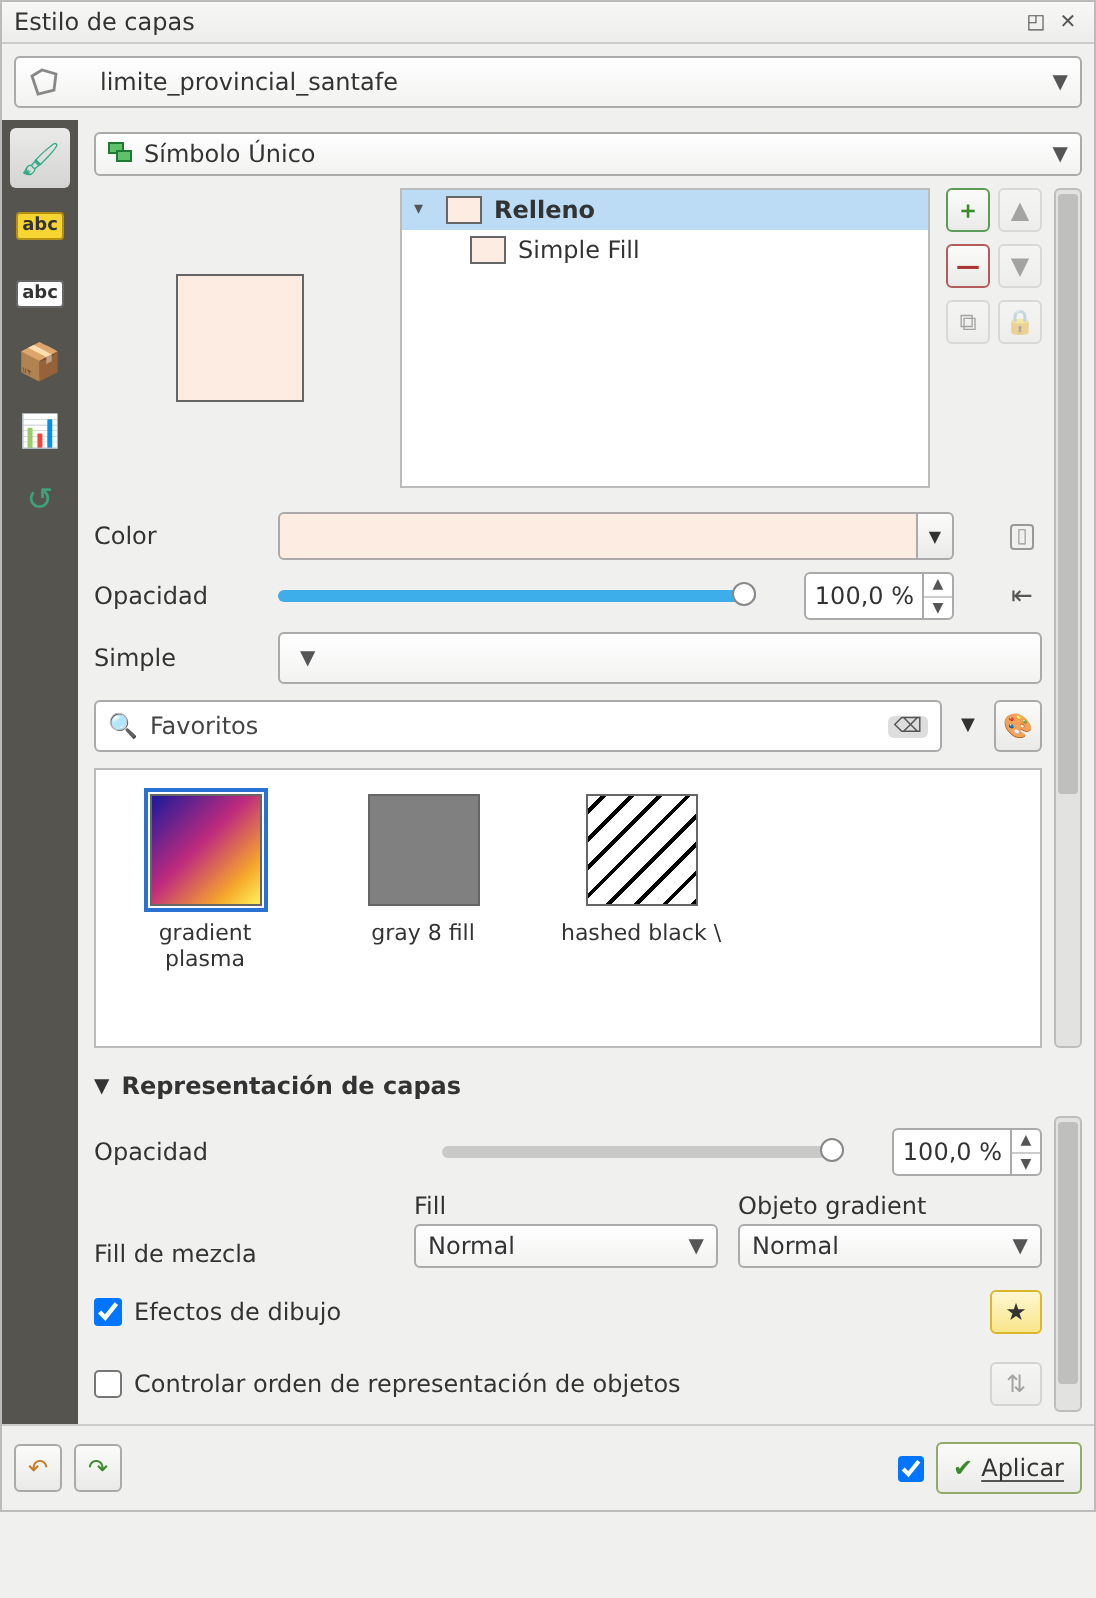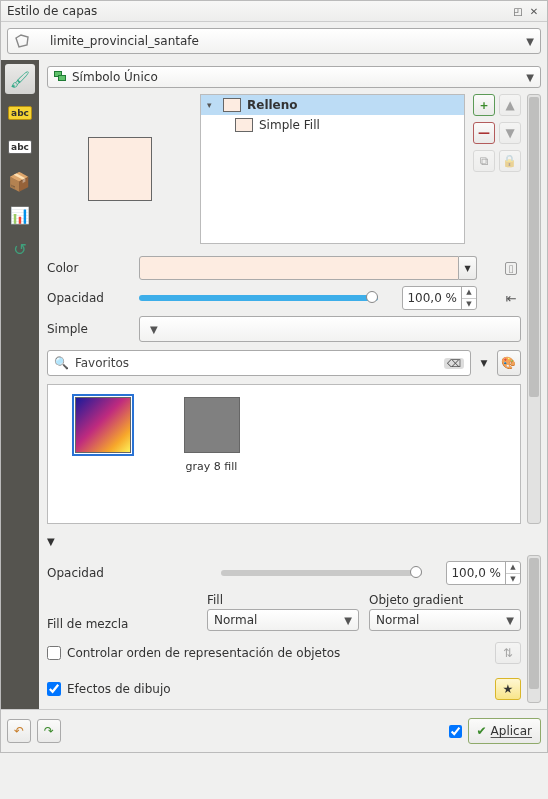--- a/index.html
+++ b/index.html
@@ -238,37 +238,43 @@
                 <span style="font-size:9px;">▼</span>
               </div>
             <div class="icon-btn">
                 <span>🎨</span>
               </div>
           </div>
 
           <div class="grid-box">
             <div class="gcell sel">
               <div class="gimg g-plasma"></div>
+              <div class="glabel">gradient plasma</div>
             </div>
             <div class="gcell">
               <div class="gimg g-gray"></div>
               <div class="glabel">gray 8 fill</div>
             </div>
+            <div class="gcell">
+              <div class="gimg g-hash2"></div>
+              <div class="glabel">hashed black \</div>
+            </div>
           </div>
         </div>
 
         <div class="scrollbar">
           <div class="sb-track">
               <div class="sb-thumb" style="top:2px; height:70%;"></div>
             </div>
         </div>
       </div>
 
       <div class="repr-head">
         <span class="tri">▼</span>
+        <span class="htxt">Representación de capas</span>
       </div>
 
       <div class="scroll-half">
         <div class="repr-body" style="flex:1;">
 
           <div class="prow">
             <div style="width:150px;">Opacidad</div>
             <div class="slider">
               <div class="track" style="background:#c9c9c8;">
                   <div class="thumb" style="right:0;"></div>
@@ -297,32 +303,32 @@
                 <div class="bh">Objeto gradient</div>
                 <div class="combo">
                   <span class="combo-text">Normal</span>
                   <span class="chev">▼</span>
                 </div>
               </div>
             </div>
           </div>
 
           <div class="check-row">
+            <input type="checkbox" checked="" style="">
+            <span style="flex:1;">Efectos de dibujo</span>
+            <div class="star-btn">
+                <span>★</span>
+              </div>
+          </div>
+
+          <div class="check-row">
             <input type="checkbox" style="">
             <span style="flex:1;">Controlar orden de representación de objetos</span>
             <div class="icon-btn dis" style="opacity:.4; width:26px; height:22px;">
                 <span>⇅</span>
-              </div>
-          </div>
-
-          <div class="check-row">
-            <input type="checkbox" checked="" style="">
-            <span style="flex:1;">Efectos de dibujo</span>
-            <div class="star-btn">
-                <span>★</span>
               </div>
           </div>
 
         </div>
         <div class="scrollbar">
           <div class="sb-track">
               <div class="sb-thumb" style="top:2px; height:90%;"></div>
             </div>
         </div>
       </div>

